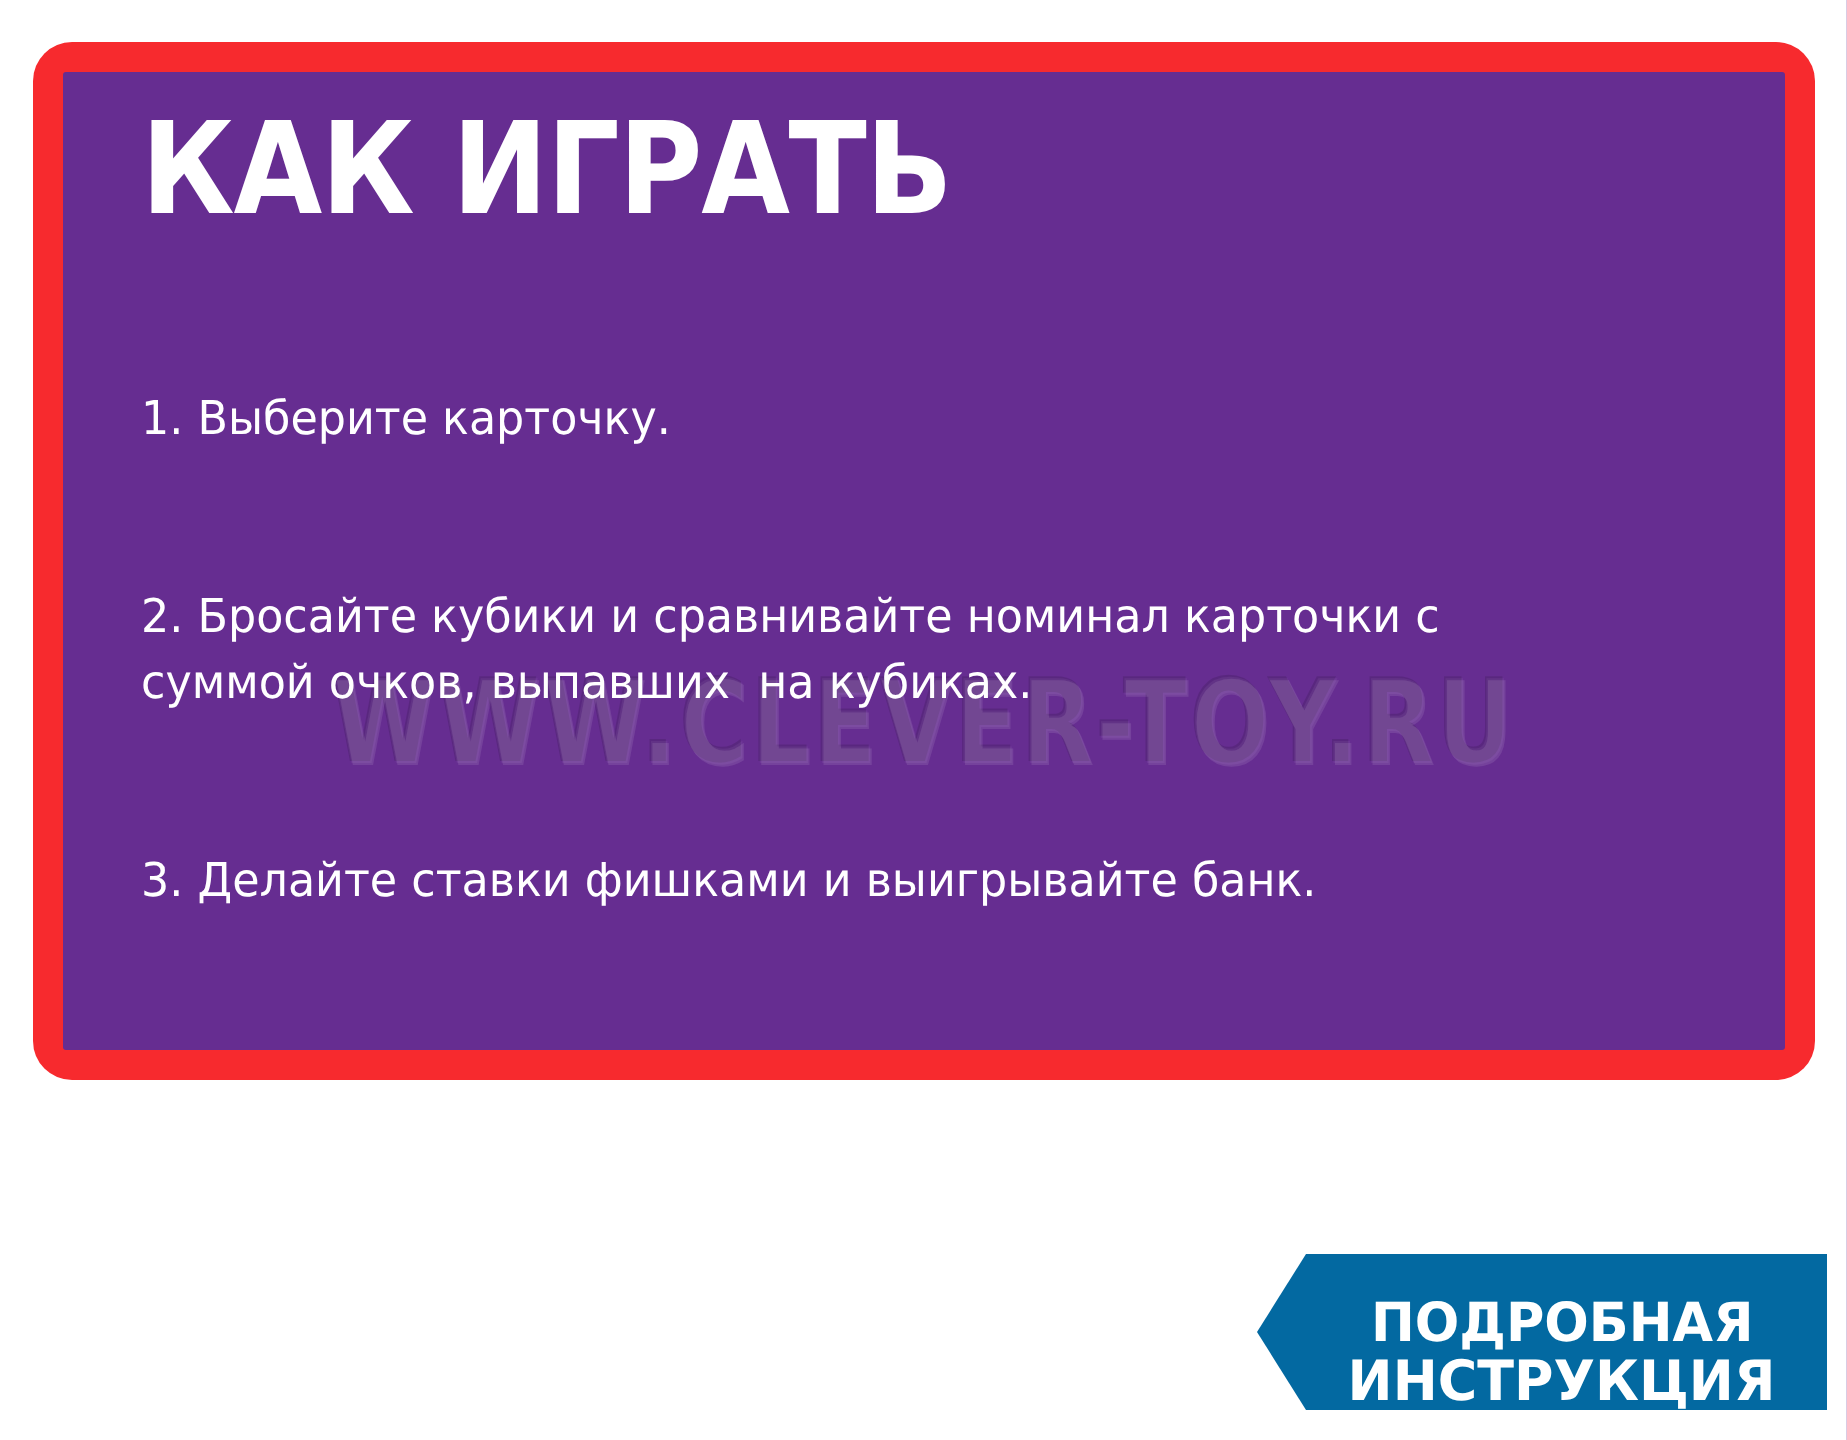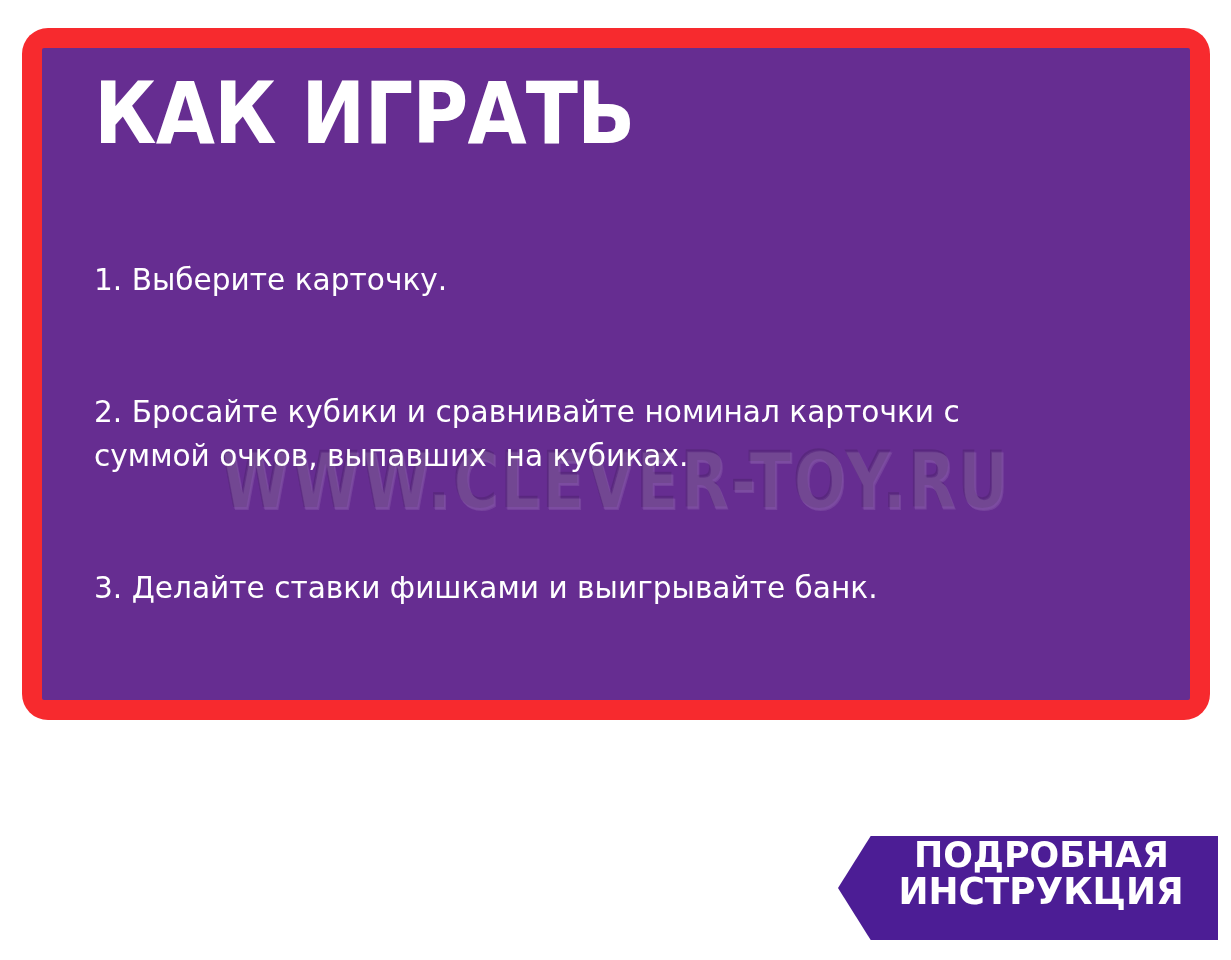--- a/index.html
+++ b/index.html
@@ -97,27 +97,27 @@
   }
   #steps li { margin: 0; padding: 0; }
 
   
   #detailed-instruction-ribbon {
     position: absolute;
     left: 838px;
     top: 836px;
     width: 380px;
     height: 104px;
-    background: #4c1d95;
+    background: #0369a1;
     -webkit-clip-path: polygon(0% 50%, 8.6% 0%, 100% 0%, 100% 100%, 8.6% 100%);
     clip-path: polygon(0% 50%, 8.6% 0%, 100% 0%, 100% 100%, 8.6% 100%);
     display: flex;
     flex-direction: column;
     align-items: center;
-    justify-content: flex-start;
+    justify-content: flex-end;
     padding-left: 26px;
     box-sizing: border-box;
   }
   .ribbon-line {
     color: #ffffff;
     font-family: "DejaVu Sans", sans-serif;
     font-weight: 700;
     font-size: 36px;
     line-height: 1.04;
     letter-spacing: 0px;

